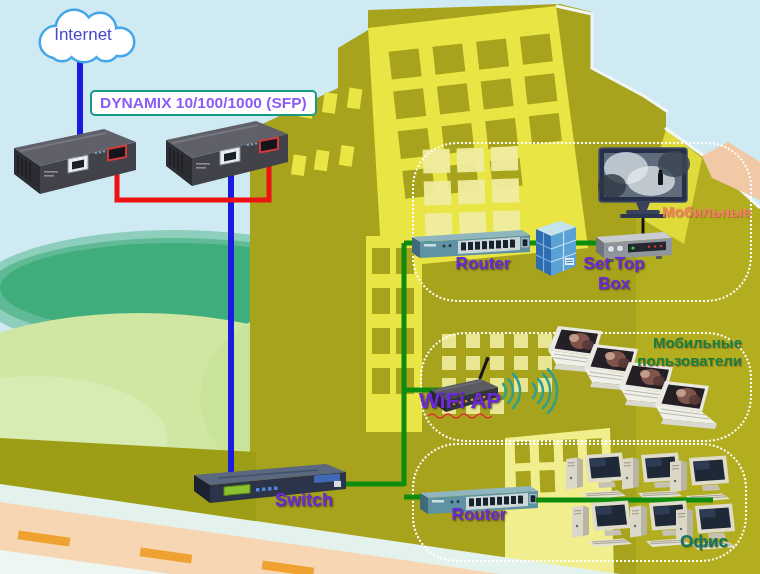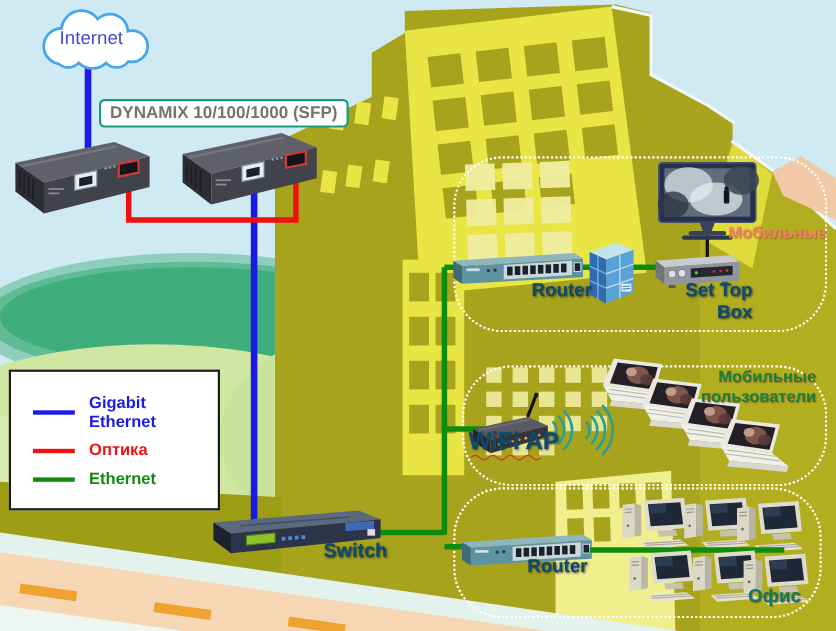--- a/index.html
+++ b/index.html
@@ -1,27 +1,27 @@
 <!DOCTYPE html>
 <html><head>
 <meta charset="utf-8">
 <style>
   html,body{margin:0;padding:0;background:#fff}
   .stage{position:relative;width:760px;height:574px;overflow:hidden;
          font-family:"Liberation Sans",sans-serif;background:#cfeaf2}
   .abs{position:absolute}
   .zone{position:absolute;border:2px dotted #ffffff;border-radius:45px}
-  .lbl{position:absolute;color:#0c4a6e;font-weight:bold;font-size:17px;line-height:1.15;
-       text-align:right;text-shadow:1px 1px 2px rgba(45,45,45,.85)}
+  .lbl{position:absolute;color:#6d28d9;font-weight:bold;font-size:17px;line-height:1.15;
+       text-align:center;text-shadow:1px 1px 2px rgba(45,45,45,.85)}
   .ztitle{position:absolute;font-weight:bold;font-size:15px;line-height:1.2}
   .ztitle.apartment{color:#ef8066;text-shadow:1px 1px 1px rgba(150,60,30,.5)}
   .ztitle.mobile{color:#15803d;text-align:right;text-shadow:1px 1px 1px rgba(150,60,30,.5)}
   .ztitle.office{color:#0f766e;font-size:17px;text-shadow:1px 1px 1px rgba(106,106,0,.8)}
   .caption{position:absolute;background:#fff;border:2px solid #189a82;border-radius:5px;
-           color:#737373;font-weight:bold;font-size:15.5px;padding:2px 8px;white-space:nowrap}
+           color:#8b5cf6;font-weight:bold;font-size:15.5px;padding:2px 8px;white-space:nowrap}
   .cloud-label{position:absolute;color:#4848cc;font-weight:normal;font-size:17px;text-align:center}
   .legend{position:absolute;left:8px;top:336px;width:192px;background:#fff;
           border:2px solid #1a1a1a;padding:11px 8px 9px;box-sizing:border-box}
   .legend-row{display:flex;align-items:center;margin:9px 0}
   .legend-row .sw{width:38px;height:4px;margin:0 13px 0 12px;flex:none}
   .sw-gigabit{background:#1a1ae0}
   .sw-fiber{background:#ee1111}
   .sw-ethernet{background:#0d8c0d}
   .legend-row span{font-weight:bold;font-size:15px}
   .lg-gigabit{color:#1a1ae0}
@@ -551,42 +551,28 @@
         <polygon points="38,34.5 54,33.5 56,39 39,40" fill="#c6c2b2"></polygon>
         <polygon points="22,45 58,42.5 66,48 28,51" fill="#e6e2d2"></polygon>
         <line x1="26" y1="46" x2="60" y2="44" stroke="#a8a496"></line>
         <line x1="27" y1="47.8" x2="62" y2="45.8" stroke="#a8a496"></line>
       </svg>
   </div>
 
   <div class="caption" style="left:90px;top:90px">DYNAMIX 10/100/1000 (SFP)</div>
 
   <div class="lbl" style="left:428px;top:254px;width:110px">Router</div>
-  <div class="lbl" style="left:600px;top:254px;width:84px">Set Top Box</div>
+  <div class="lbl" style="left:572px;top:254px;width:84px">Set Top Box</div>
   <div class="lbl" style="left:412px;top:388px;width:96px;font-size:22px">
     <span>WiFi AP</span>
     <svg width="64" height="6" viewBox="0 0 64 6" style="margin:0 auto">
       <path d="M0,3 q4,-4 8,0 t8,0 t8,0 t8,0 t8,0 t8,0 t8,0 t8,0" fill="none" stroke="#e03030" stroke-width="1.2"></path>
     </svg>
   </div>
   <div class="lbl" style="left:256px;top:490px;width:96px;font-size:18px">Switch</div>
   <div class="lbl" style="left:424px;top:505px;width:110px">Router</div>
 
   <div class="ztitle apartment" style="left:662px;top:203px">Мобильные</div>
   <div class="ztitle mobile" style="left:634px;top:334px;width:108px">Мобильные пользователи</div>
   <div class="ztitle office" style="left:680px;top:532px">Офис</div>
 
-  <div class="legend">
-    <div class="legend-row">
-      <div class="sw sw-gigabit"></div>
-      <span class="lg-gigabit">Gigabit Ethernet</span>
-    </div>
-    <div class="legend-row">
-      <div class="sw sw-fiber"></div>
-      <span class="lg-fiber">Оптика</span>
-    </div>
-    <div class="legend-row">
-      <div class="sw sw-ethernet"></div>
-      <span class="lg-ethernet">Ethernet</span>
-    </div>
-  </div>
 
 </div>
 
 </body></html>

